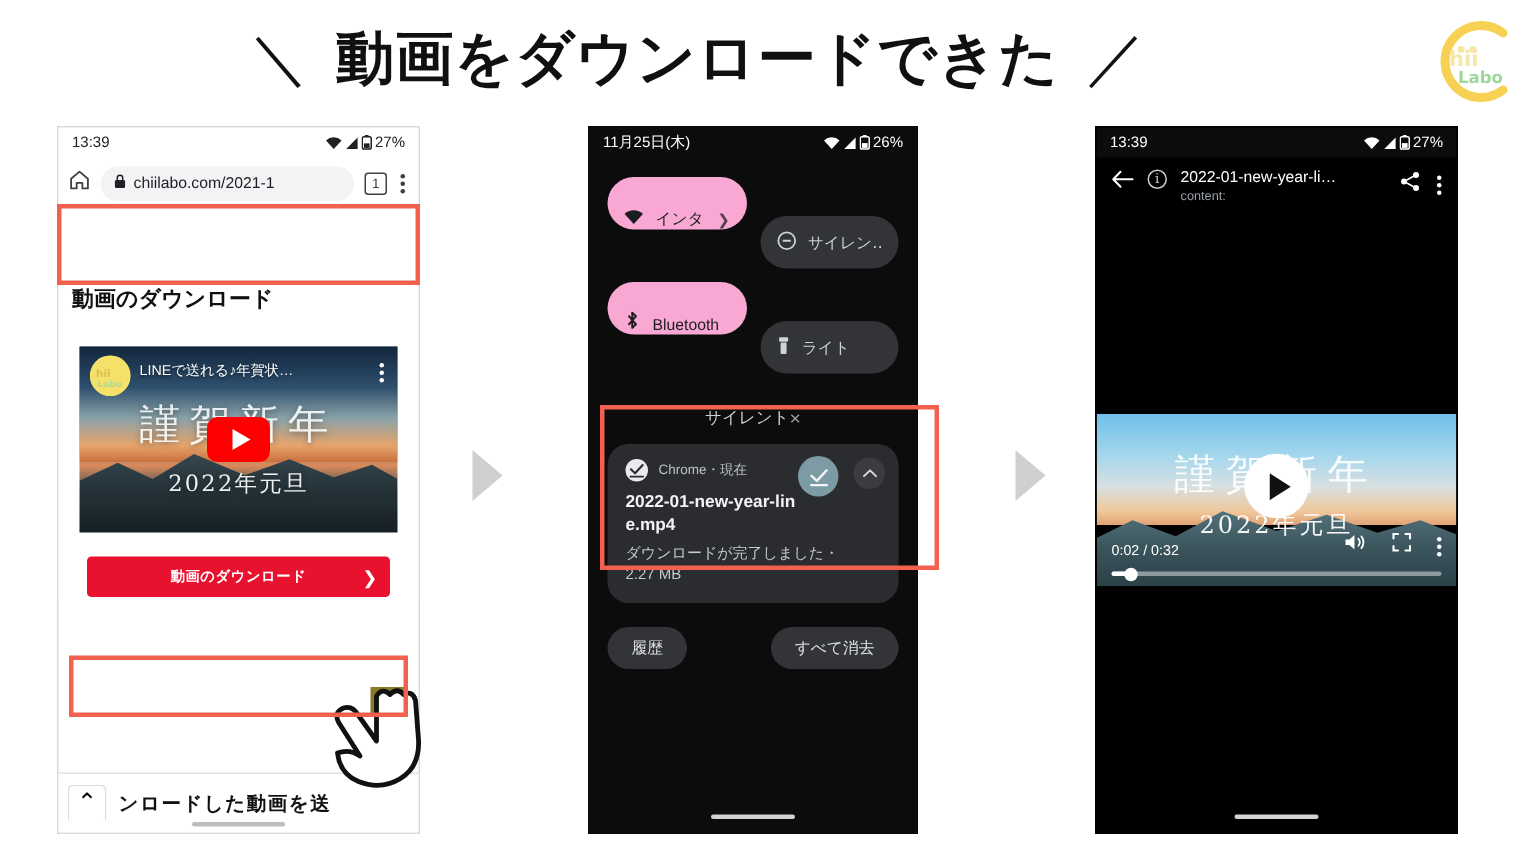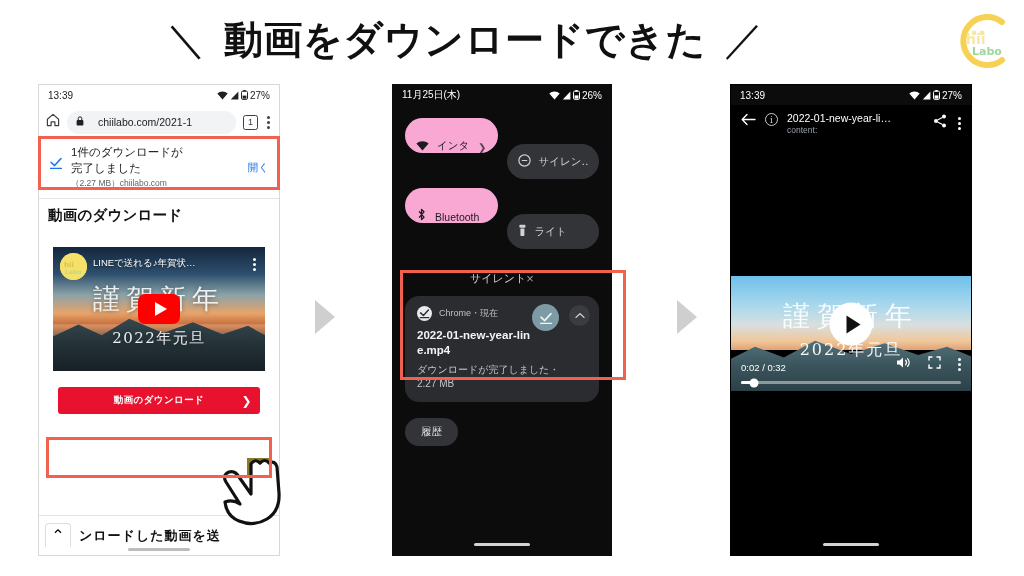--- a/index.html
+++ b/index.html
@@ -64,21 +64,21 @@
   .sb-dark  { background: #0c0c0d; color: #ffffff; }
   .sb-right { display: flex; align-items: center; gap: 2px; font-size: 10px; }
   .sb-icons svg { display: block; }
 
   
   .omnibox-row {
     display: flex; align-items: center; height: 34px;
     padding: 0 7px; gap: 7px; background: #fff;
   }
   .omni-pill {
-    flex: 1; display: flex; align-items: center; gap: 14px;
+    flex: 1; display: flex; align-items: center; gap: 5px;
     background: #f1f3f4; border-radius: 14px; height: 23px; padding: 0 9px;
     font-size: 10.5px; color: #202124; overflow: hidden; white-space: nowrap;
   }
   .tabcount {
     width: 15px; height: 15px; border: 1.6px solid #3c4043; border-radius: 2.5px;
     font-size: 9px; line-height: 12px; text-align: center; color: #3c4043;
   }
   .kebab { display:flex; flex-direction: column; gap: 2px; padding: 0 2px; }
   .kebab i { width: 3px; height: 3px; border-radius: 50%; background: #3c4043; display:block; }
 
@@ -86,21 +86,21 @@
     position: relative; background: #fff; padding: 6px 10px 8px 10px;
     display: flex; align-items: flex-start; gap: 8px;
     border-bottom: 1px solid #e4e4e4;
   }
   .dl-icon { margin-top: 11px; flex: 0 0 auto; }
   .dl-texts { flex: 1; min-width: 0; }
   .dl-title { font-size: 11.5px; color: #202124; line-height: 1.35; }
   .dl-sub { font-size: 8.5px; color: #5f6368; margin-top: 2px; }
   .dl-open { font-size: 10.5px; color: #1a73e8; align-self: center; white-space: nowrap; padding-left:4px;}
 
-  .article { background: #fff; padding: 7px 9px 0 9px; }
+  .article { background: #fff; padding: 7px 9px 0 9px; margin-top: 44px; }
   .article h2 { font-size: 14.5px; color: #111; font-weight: 700; letter-spacing: .2px;}
   .video-card {
     margin: 22px 5px 0 5px; height: 124px; position: relative; overflow: hidden;
     background: linear-gradient(180deg,#0f2a46 0%,#2f5d7f 30%,#7e8a8e 52%,#d98a5a 64%,#3d4e52 78%,#1c2a2f 100%);
   }
   .vc-sky {
     position:absolute; left:0; right:0; top:0; height:62%;
     background: linear-gradient(180deg,#13263d 0%,#2d4f6d 35%,#8aa2a8 62%,#e7a46b 86%,#c9703f 100%);
   }
   .vc-mtn {
@@ -364,34 +364,20 @@
         <span>chiilabo.com/2021-1</span>
       </span>
       <span class="tabcount">1</span>
       <span class="kebab">
           <i></i>
           <i></i>
           <i></i>
         </span>
     </div>
 
-    <div class="dl-bar">
-      <span class="dl-icon">
-        <svg width="14" height="14" viewBox="0 0 14 14">
-          <path d="M2 6.2 5.6 9.6 12 2.6" fill="none" stroke="#1a73e8" stroke-width="1.5" stroke-linecap="round" stroke-linejoin="round"></path>
-          <path d="M1.6 12.4h10.8" stroke="#1a73e8" stroke-width="1.3" stroke-linecap="round"></path>
-        </svg>
-      </span>
-      <span class="dl-texts">
-        <div class="dl-title">1件のダウンロードが</div>
-        <div class="dl-title">完了しました</div>
-        <div class="dl-sub">（2.27 MB）chiilabo.com</div>
-      </span>
-      <span class="dl-open">開く</span>
-    </div>
 
     <div class="article">
       <h2>動画のダウンロード</h2>
 
       <div class="video-card">
         <div class="vc-sky"></div>
         <div class="vc-mtn"></div>
         <div class="vc-big">謹賀新年</div>
         <div class="vc-sub">2022年元旦</div>
         <div class="vc-logo">
@@ -527,20 +513,21 @@
         </div>
         <div class="notif-collapse">
           <svg width="10" height="7" viewBox="0 0 10 7">
               <path d="M1 5.4 5 1.6 9 5.4" fill="none" stroke="#dadce0" stroke-width="1.3" stroke-linecap="round" stroke-linejoin="round"></path>
             </svg>
         </div>
       </div>
 
       <div class="shade-actions">
         <span class="pill-btn">履歴</span>
+        <span class="pill-btn">すべて消去</span>
       </div>
     </div>
     <span class="homebar-dark"></span>
   </div>
 
   <div class="phone" id="phone3">
     <div class="statusbar sb-dark">
       <span>13:39</span>
       <span class="sb-right">
         <span class="sb-icons">

